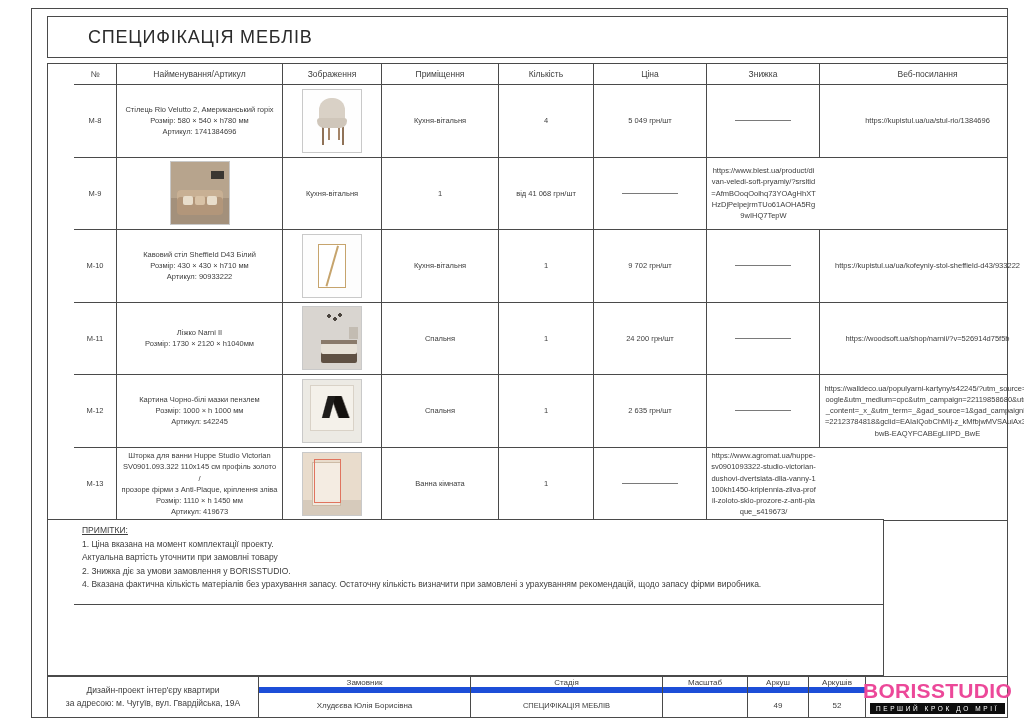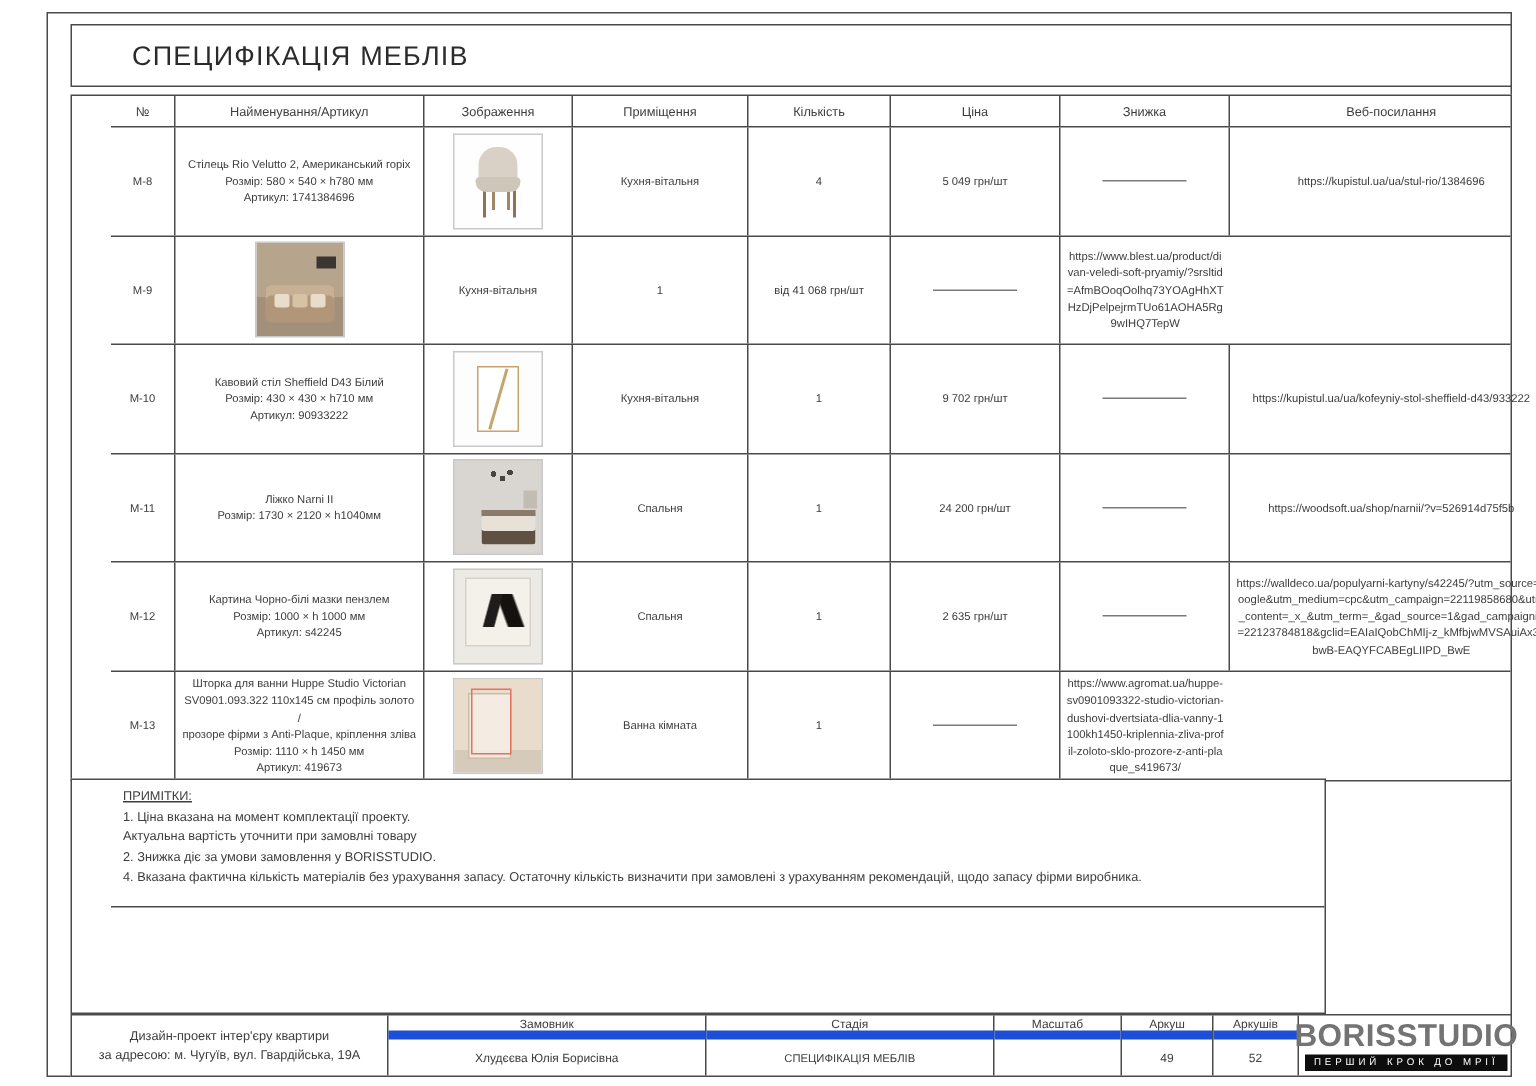--- a/index.html
+++ b/index.html
@@ -98,21 +98,21 @@
     align-items:center; justify-content:center; font-size:8px; }
   .f-value { flex:1; display:flex; align-items:center; justify-content:center; font-size:8px; }
   .f-customer { left:211px; width:212px; }
   .f-stage { left:423px; width:192px; }
   .f-stage .f-value { font-size:7.5px; }
   .f-scale { left:615px; width:85px; }
   .f-sheet { left:700px; width:61px;text-align:center; }
   .f-sheets { left:761px; width:57px; }
   .f-logo { left:818px; width:143px; border-right:none; display:flex;
     flex-direction:column; align-items:center; justify-content:center; padding:1px 3px; }
-  .logo-word { font-size:21px; font-weight:bold; letter-spacing:.3px; color:#737373;
+  .logo-word { font-size:21px; font-weight:bold; letter-spacing:.3px; color:#ec4899;
     line-height:1; white-space:nowrap; }
   .logo-bar { margin-top:2px; background:#0d0d0d; color:#fff; font-size:6.5px;
     letter-spacing:2.6px; padding:2.5px 0 2px; width:135px; text-align:center;
     white-space:nowrap; }
 </style>
 </head>
 <body>
 
 <div class="sheet">
   <div class="frame"></div>

